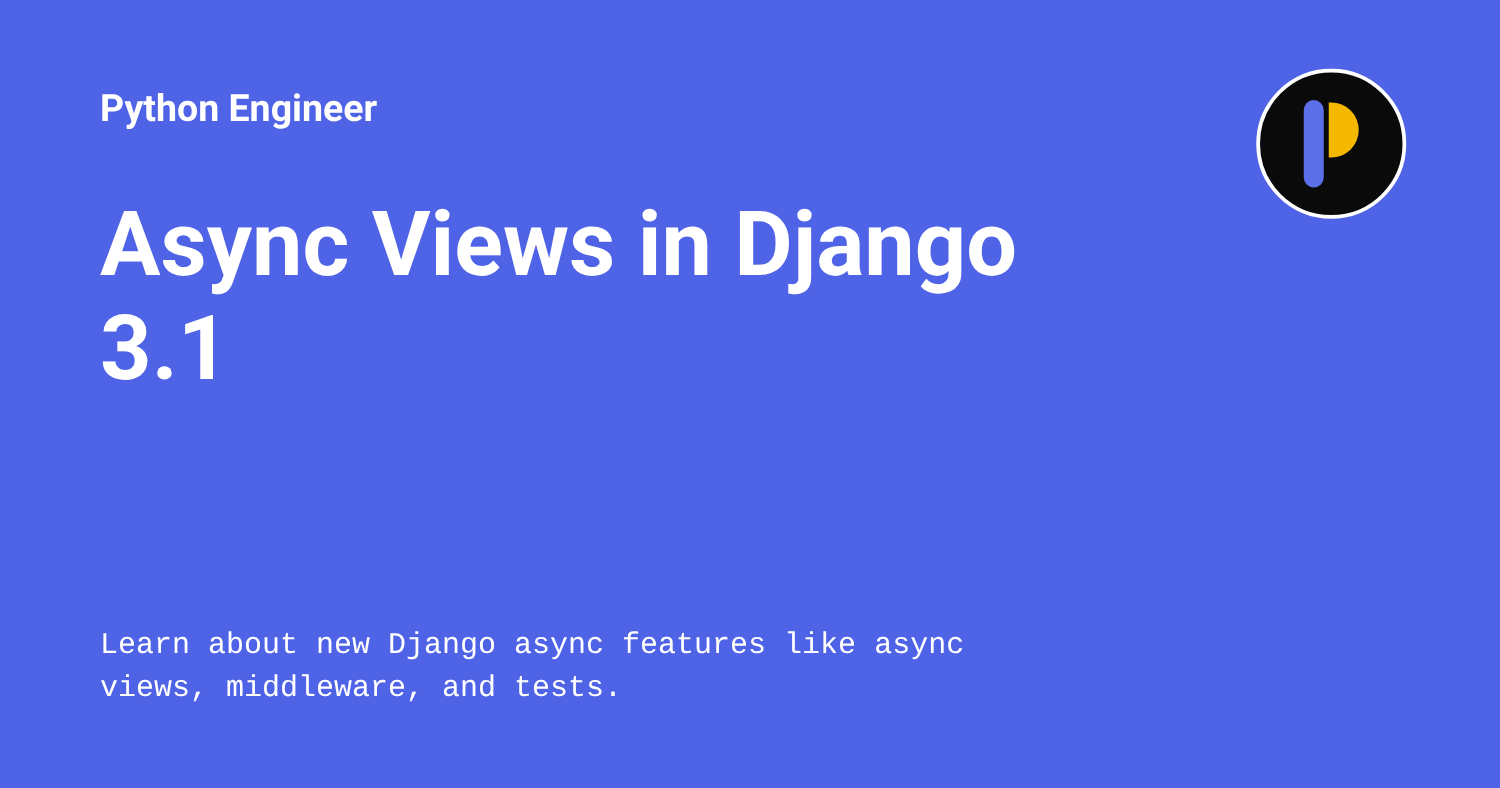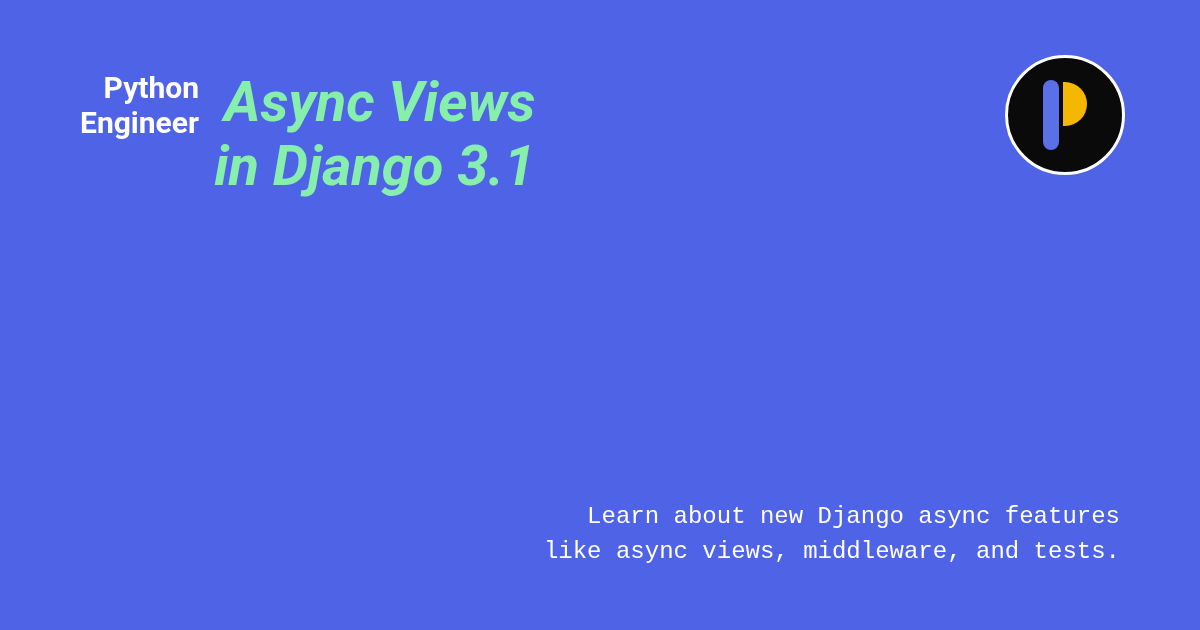--- a/index.html
+++ b/index.html
@@ -12,37 +12,35 @@
       height: 630px;
       background-color: #4F63E7;
       font-family: -apple-system, BlinkMacSystemFont, "Segoe UI", Roboto, Helvetica, Arial, sans-serif;
       position: relative;
       overflow: hidden;
     }
     .container {
       padding: 70px 80px 60px 80px;
       height: 100%;
       display: flex;
-      flex-direction: row;
-      text-align: right;
+      flex-direction: column;
     }
     .site-name {
       color: #ffffff;
       font-size: 30px;
       font-weight: 700;
       margin-bottom: 50px;
     }
     .title {
-      color: #86efac;
-      font-size: 56px;
+      color: #ffffff;
+      font-size: 72px;
       font-weight: 700;
       line-height: 1.15;
       max-width: 800px;
       flex-grow: 1;
-      font-style: italic;
     }
     .description {
       color: #ffffff;
       font-size: 24px;
       font-weight: 400;
       line-height: 1.45;
       max-width: 780px;
       margin-top: auto;
       font-family: Liberation Mono, monospace;
     }

